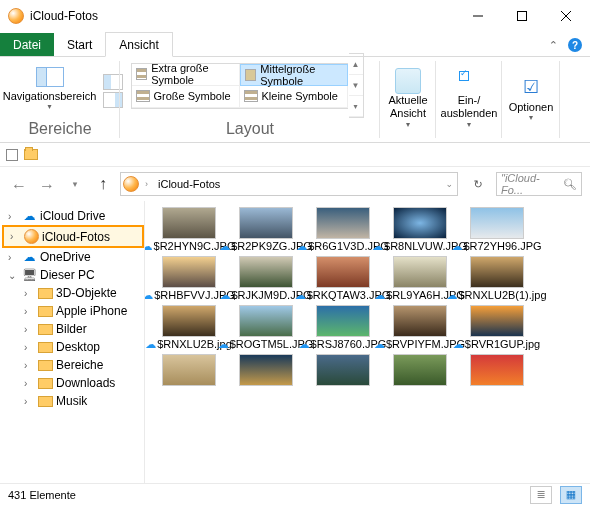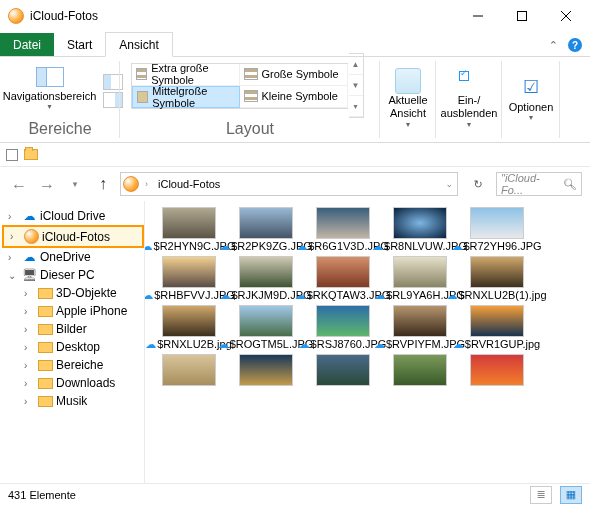--- a/index.html
+++ b/index.html
@@ -129,27 +129,27 @@
     </div>
     <div class="rgroup-label">Bereiche</div>
   </div>
   <div class="rgroup" style="width:260px">
     <div class="rgroup-body">
       <div class="layout-grid">
         <div class="layout-opt">
             <div class="lay-ico"></div>
             <span>Extra große Symbole</span>
           </div>
+        <div class="layout-opt sel">
+            <div class="lay-ico med"></div>
+            <span>Mittelgroße Symbole</span>
+          </div>
         <div class="layout-opt">
             <div class="lay-ico"></div>
             <span>Große Symbole</span>
-          </div>
-        <div class="layout-opt sel">
-            <div class="lay-ico med"></div>
-            <span>Mittelgroße Symbole</span>
           </div>
         <div class="layout-opt">
             <div class="lay-ico"></div>
             <span>Kleine Symbole</span>
           </div>
       </div>
       <div class="scrollbtns">
           <div>▲</div>
           <div>▼</div>
           <div>▾</div>

